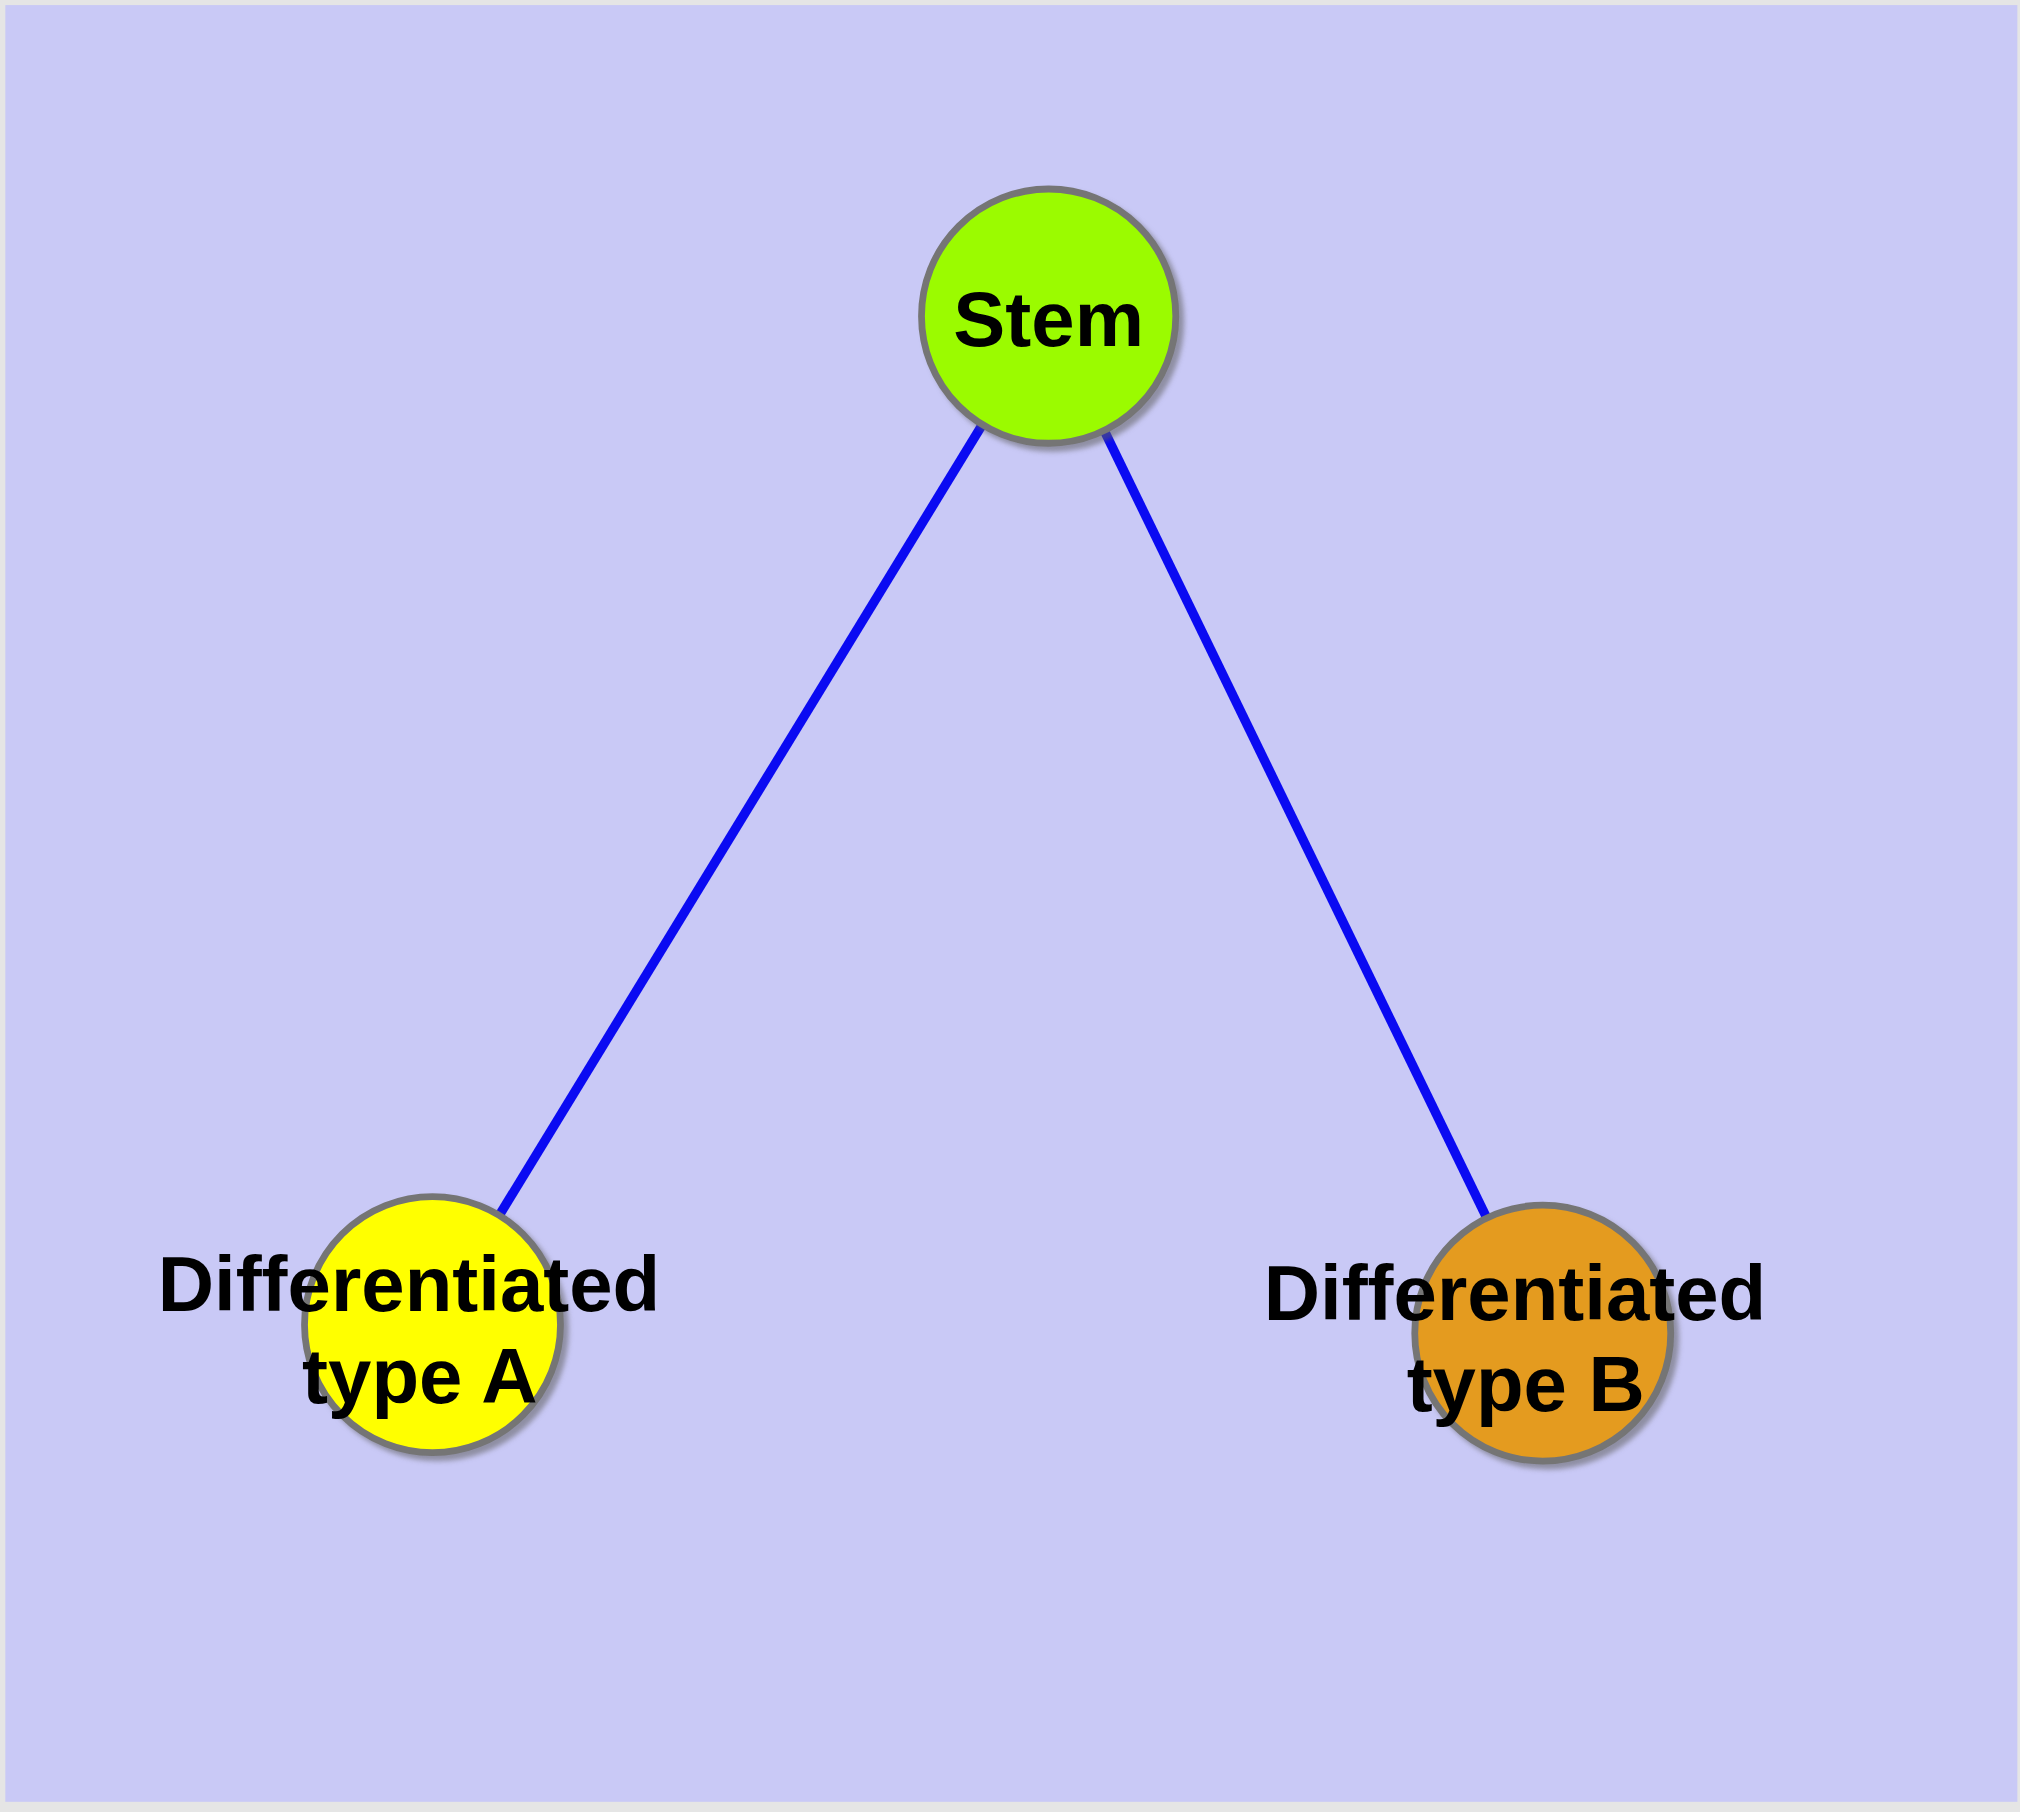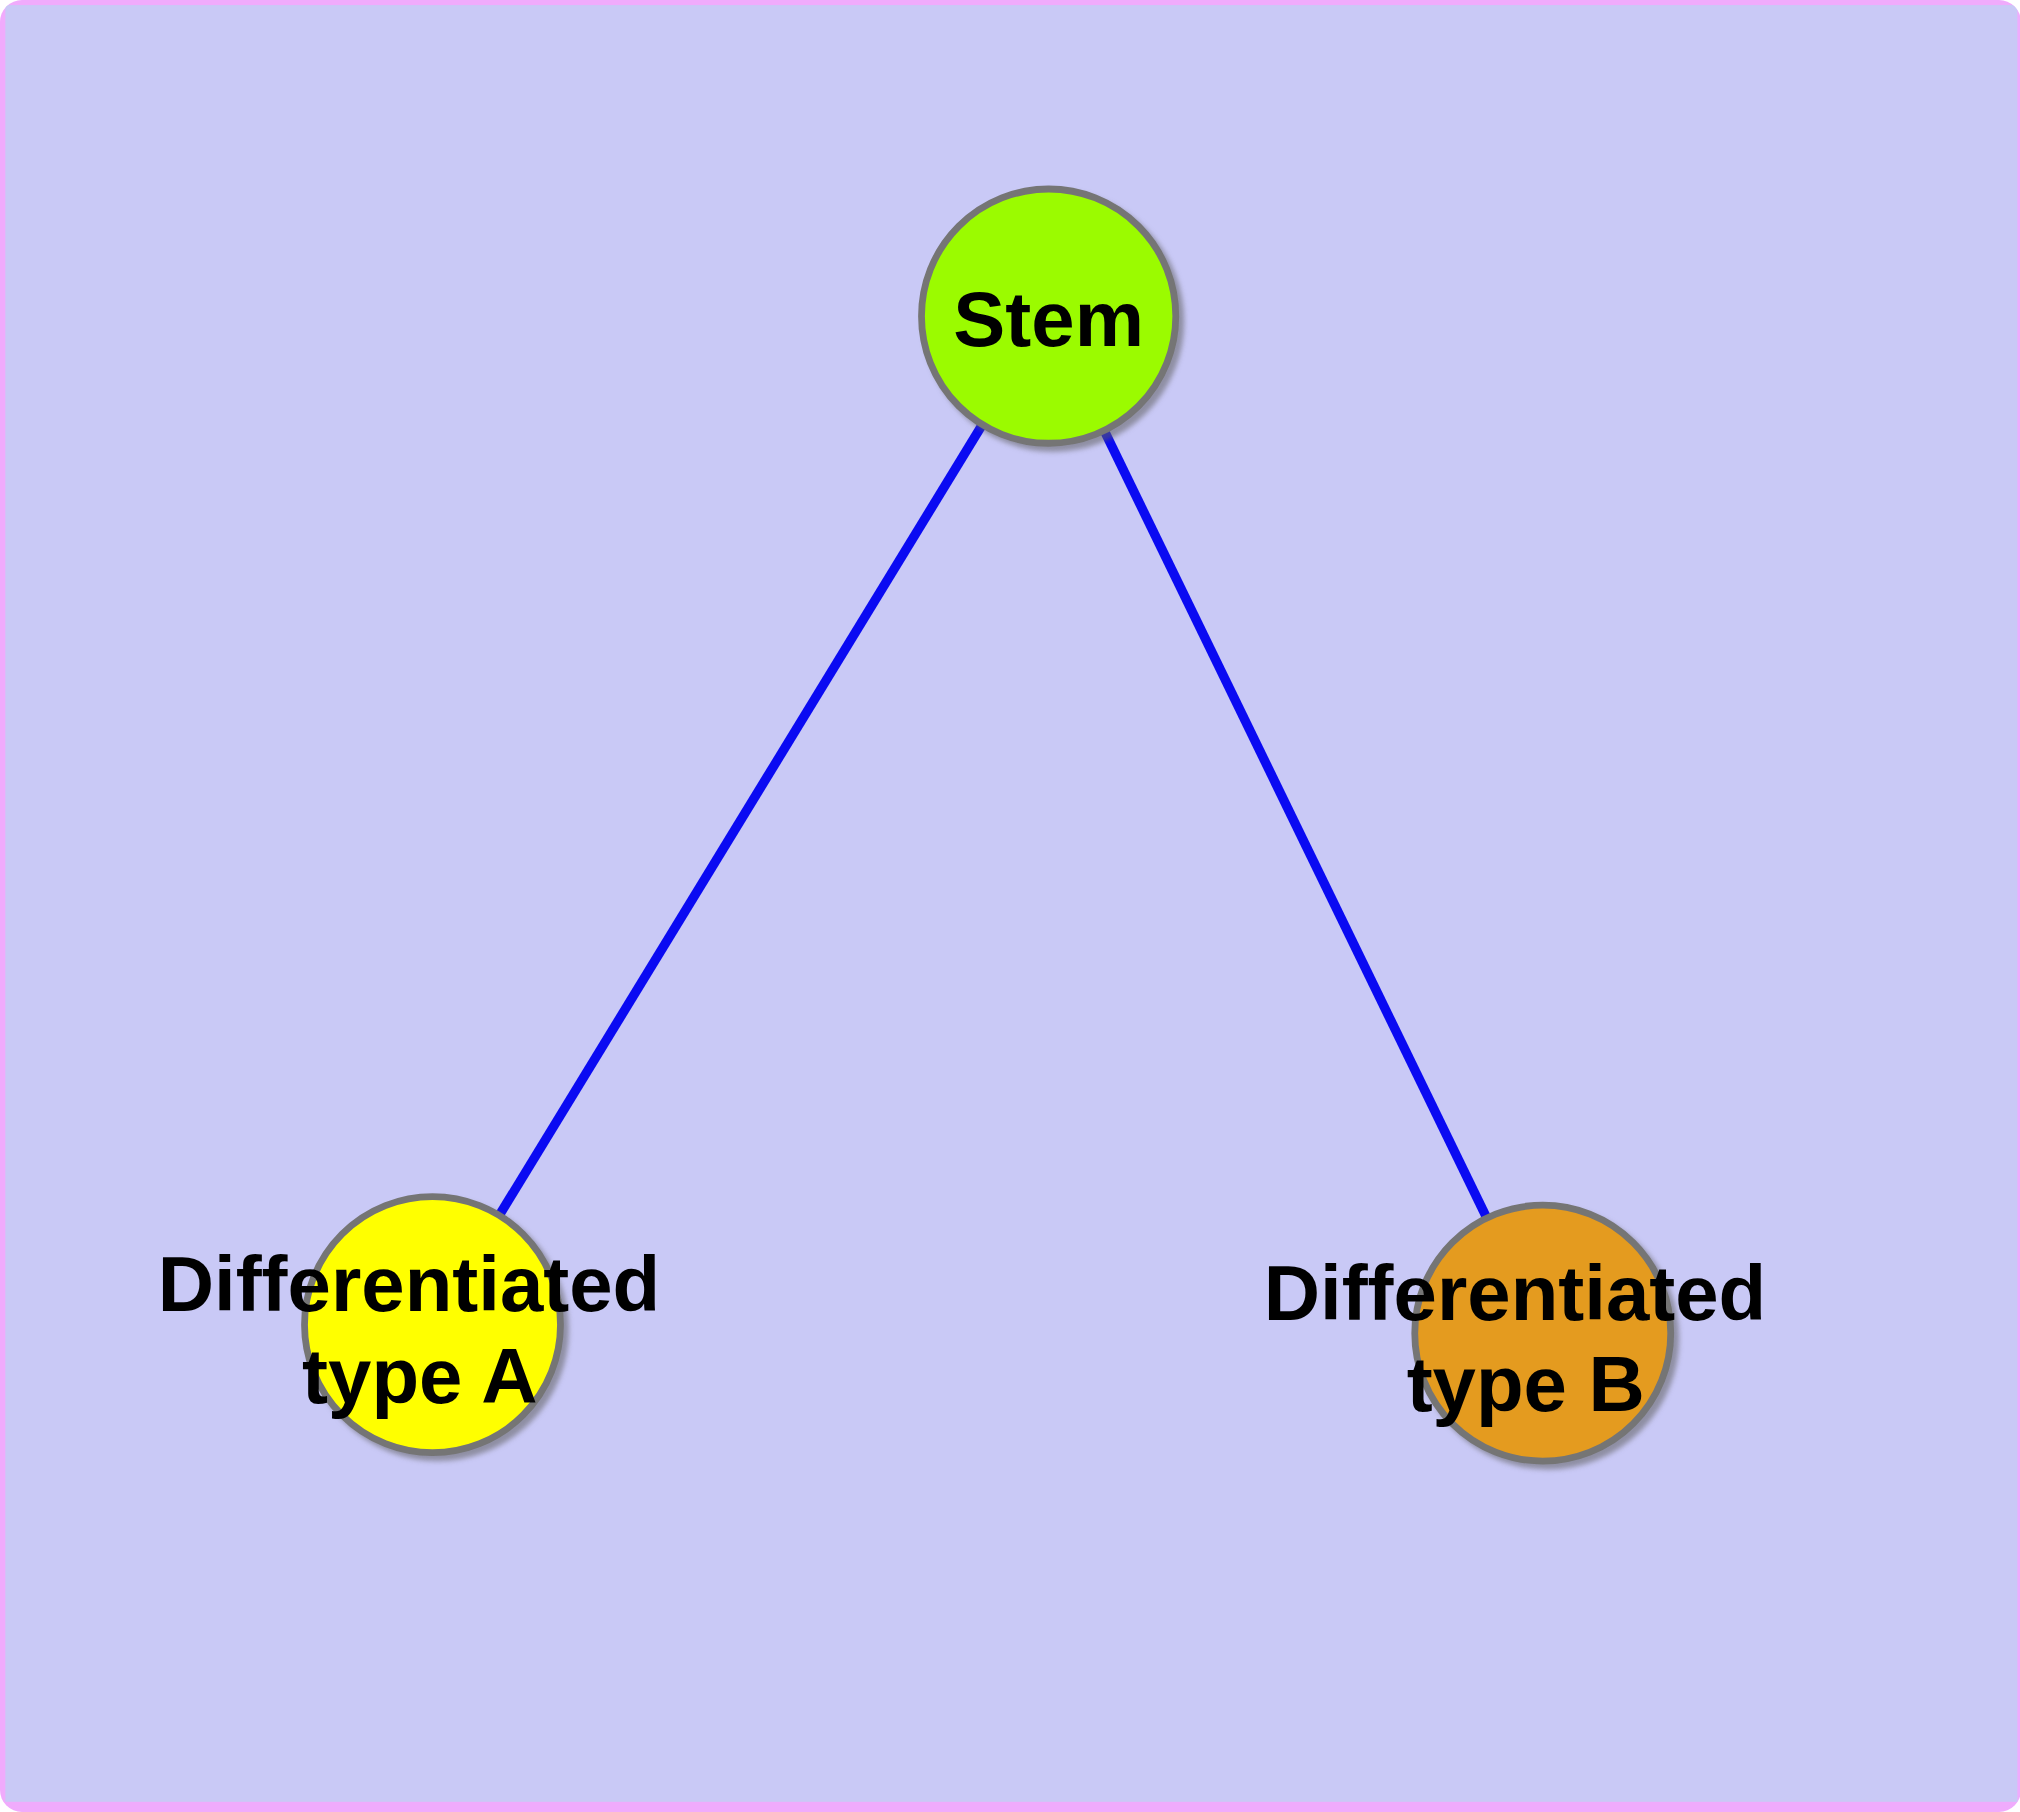--- a/index.html
+++ b/index.html
@@ -5,23 +5,22 @@
   html, body {
     margin: 0;
     padding: 0;
     background: #ffffff;
     font-family: "Liberation Sans", sans-serif;
   }
   .stage {
     position: relative;
     width: 2021px;
     height: 1812px;
-    background: #f0abfc;
+    background: #e5e5e5;
     overflow: hidden;
-    border-radius: 22px;
   }
   svg.graph {
     position: absolute;
     left: 0;
     top: 0;
     display: block;
   }
   .edge {
     stroke-width: 11px;
     stroke-linecap: butt;

